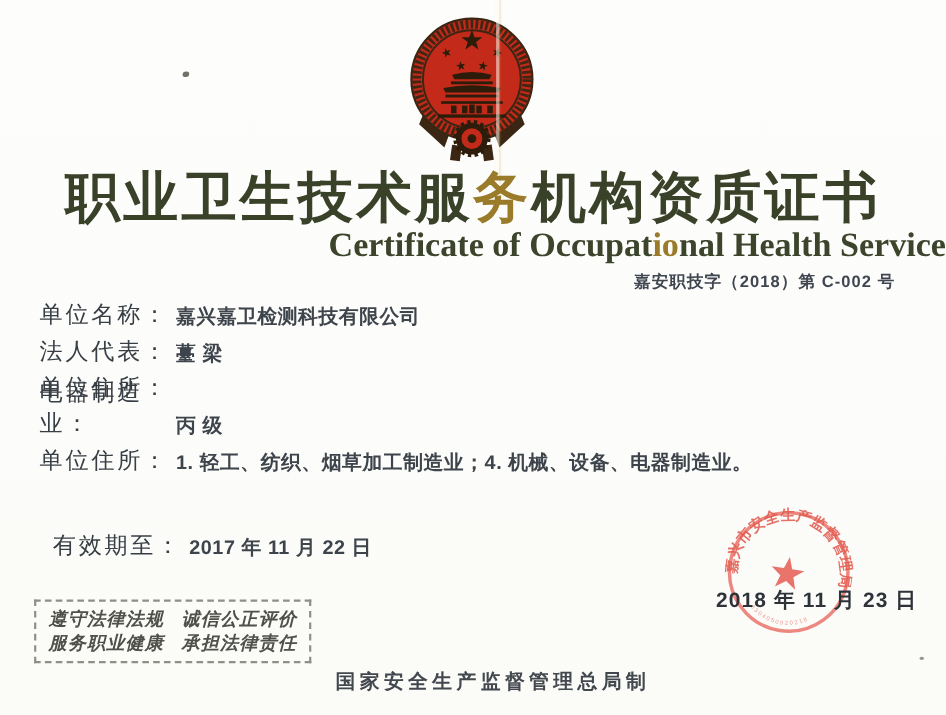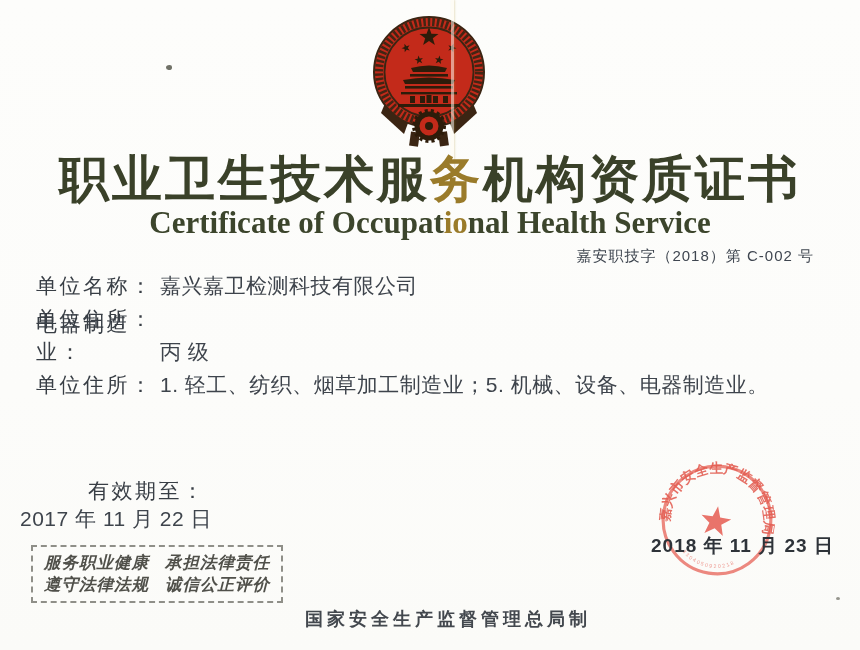--- a/index.html
+++ b/index.html
@@ -19,41 +19,41 @@
   .speck2 { position:absolute; left:836px; top:597px; width:4px; height:3px;
             background:#6a6a60; border-radius:50%; opacity:.7; }
 
   
   .title-cn {
     position:absolute; top:146px; left:0; right:0; text-align:center;
     font-family:"Liberation Serif", serif; font-weight:bold;
     font-size:50px; letter-spacing:3px; color:#3a4129; white-space:nowrap;
   }
   .title-en {
-    position:absolute; top:205px; left:0; right:0; text-align:center;
+    position:absolute; top:205px; left:0; right:0; text-align:right;
     font-family:"Liberation Serif", serif; font-weight:bold;
     font-size:31px; color:#3c452c; white-space:nowrap;
   }
   .gold { color:#9a7b2a; }
 
   .cert-no {
     position:absolute; top:247px; right:46px;
-    font-size:15px; font-weight:normal; color:#3f4650; letter-spacing:1px;
+    font-size:15px; font-weight:bold; color:#3f4650; letter-spacing:1px;
   }
 
   
   .fields { position:absolute; left:36px; top:267px; width:790px; }
   .frow { display:flex; align-items:flex-end; height:33px; }
   .flabel {
     font-family:"Liberation Serif", serif; font-size:21px; color:#383e45;
     letter-spacing:2.5px; width:124px; flex:0 0 auto;
   }
-  .fvalue { font-weight:normal; font-size:21px; color:#3e444c; letter-spacing:.5px; white-space:nowrap; }
+  .fvalue { font-weight:bold; font-size:18px; color:#3e444c; letter-spacing:.5px; white-space:nowrap; }
 
-  .validity { position:absolute; left:20px; top:477px;flex-direction:column; }
+  .validity { position:absolute; left:48px; top:477px; }
 
   
   .seal { position:absolute; left:659px; top:462px; width:116px; height:116px;
           transform:rotate(9deg); opacity:.92; }
   .issue-date {
     position:absolute; left:651px; top:533px; z-index:5;
     font-size:19px; font-weight:bold; color:#2e3339; letter-spacing:1px; white-space:nowrap;
   }
 
   
@@ -128,29 +128,33 @@
   <div class="title-en"><span>Certificate of Occupat</span><span class="gold">io</span><span>nal Health Service</span></div>
 
   <div class="cert-no">嘉安职技字（2018）第 C-002 号</div>
 
   <div class="fields">
     <div class="frow">
       <span class="flabel">单位名称：</span>
       <span class="fvalue">嘉兴嘉卫检测科技有限公司</span>
     </div>
     <div class="frow">
+      <span class="flabel">法人代表：</span>
+      <span class="fvalue">薹  梁</span>
+    </div>
+    <div class="frow">
       <span class="flabel">单位住所：</span>
     </div>
     <div class="frow">
       <span class="flabel">电器制造业：</span>
       <span class="fvalue">丙  级</span>
     </div>
     <div class="frow">
       <span class="flabel">单位住所：</span>
-      <span class="fvalue">1. 轻工、纺织、烟草加工制造业；5. 机械、设备、电器制造业。</span>
+      <span class="fvalue">1. 轻工、纺织、烟草加工制造业；4. 机械、设备、电器制造业。</span>
     </div>
   </div>
 
   <div class="validity frow">
     <span class="flabel">有效期至：</span>
     <span class="fvalue">2017 年 11 月 22 日</span>
   </div>
 
   <div class="seal">
     <svg width="116" height="116" viewBox="0 0 110 110" aria-hidden="true">
@@ -164,24 +168,24 @@
       <text font-size="5" fill="rgba(232,120,110,0.8)" letter-spacing="1.5" font-family="Liberation Sans, sans-serif">
         <textPath href="#sealBot" startOffset="18">3304050920218</textPath>
       </text>
     </svg>
   </div>
 
   <div class="issue-date">2018 年 11 月 23 日</div>
 
   <div class="pledge">
     <div class="pline">
+      <span>遵守法律法规</span>
+      <span>诚信公正评价</span>
+    </div>
+    <div class="pline">
       <span>服务职业健康</span>
       <span>承担法律责任</span>
-    </div>
-    <div class="pline">
-      <span>遵守法律法规</span>
-      <span>诚信公正评价</span>
     </div>
   </div>
 
   <div class="footer">国家安全生产监督管理总局制</div>
 
 </div>
 
 </body></html>

